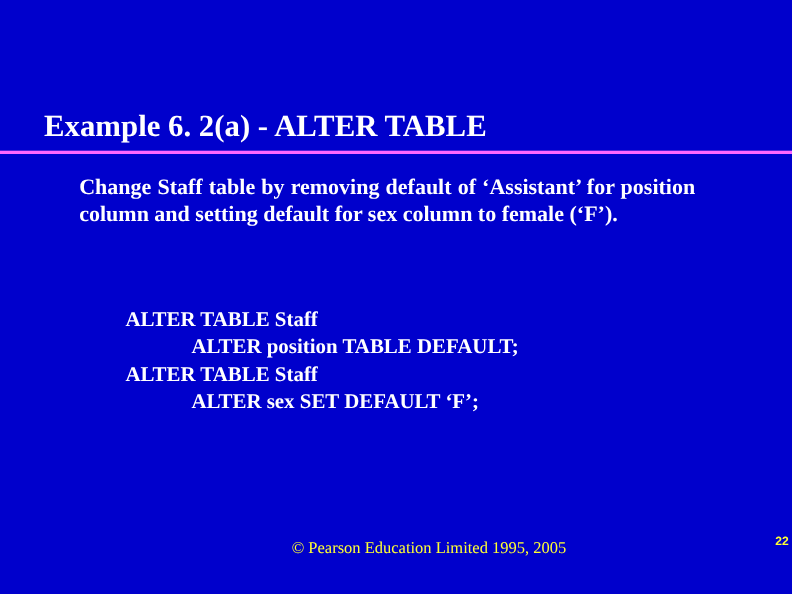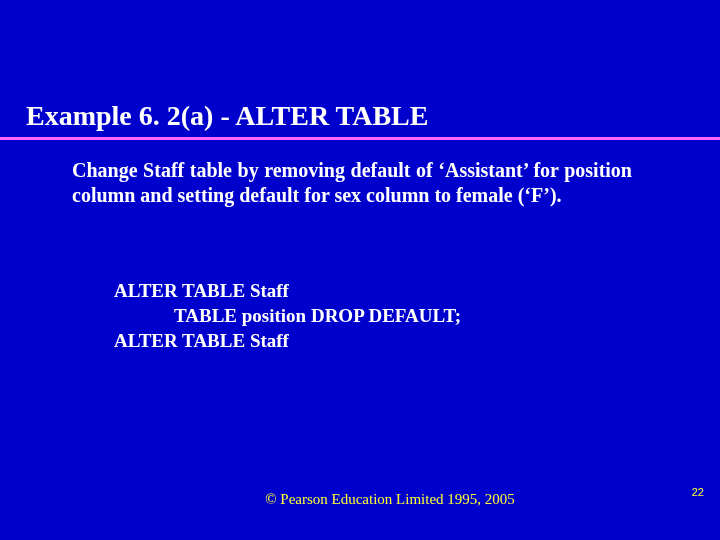--- a/index.html
+++ b/index.html
@@ -12,21 +12,21 @@
     overflow: hidden;
   }
   .slide {
     width: 100%;
     height: 100%;
     position: relative;
   }
   .title {
     position: absolute;
     top: 100px;
-    left: 26px;
+    left: 40px;
     font-size: 28px;
     font-weight: bold;
     color: #fff;
   }
   .title-underline {
     position: absolute;
     top: 137px;
     left: 0;
     width: 720px;
     height: 3px;
@@ -56,39 +56,41 @@
     bottom: 32px;
     width: 100%;
     text-align: center;
     font-size: 15px;
     color: #ffff33;
     font-family: "Times New Roman", Times, serif;
     margin-left: 30px;
   }
   .page-num {
     position: absolute;
-    right: 16px;
+    right: 3px;
     bottom: 42px;
     font-size: 11px;
     color: #ffff33;
     font-family: Arial, sans-serif;
+    font-weight: bold;
   }
 </style>
 </head>
 <body>
 
 <div class="slide">
 
   <div class="title">Example 6. 2(a) - ALTER TABLE</div>
   <div class="title-underline"></div>
 
   <div class="body-text">Change Staff table by removing default of ‘Assistant’ for position column and setting default for sex column to female (‘F’).</div>
 
   <div class="code-block">
     <div>ALTER TABLE Staff</div>
-    <div class="indent">TABLE position DROP DEFAULT;</div>
+    <div class="indent">ALTER position TABLE DEFAULT;</div>
     <div>ALTER TABLE Staff</div>
+    <div class="indent">ALTER sex SET DEFAULT ‘F’;</div>
   </div>
 
   <div class="footer">© Pearson Education Limited 1995, 2005</div>
   <div class="page-num">22</div>
 
 </div>
 
 </body></html>

